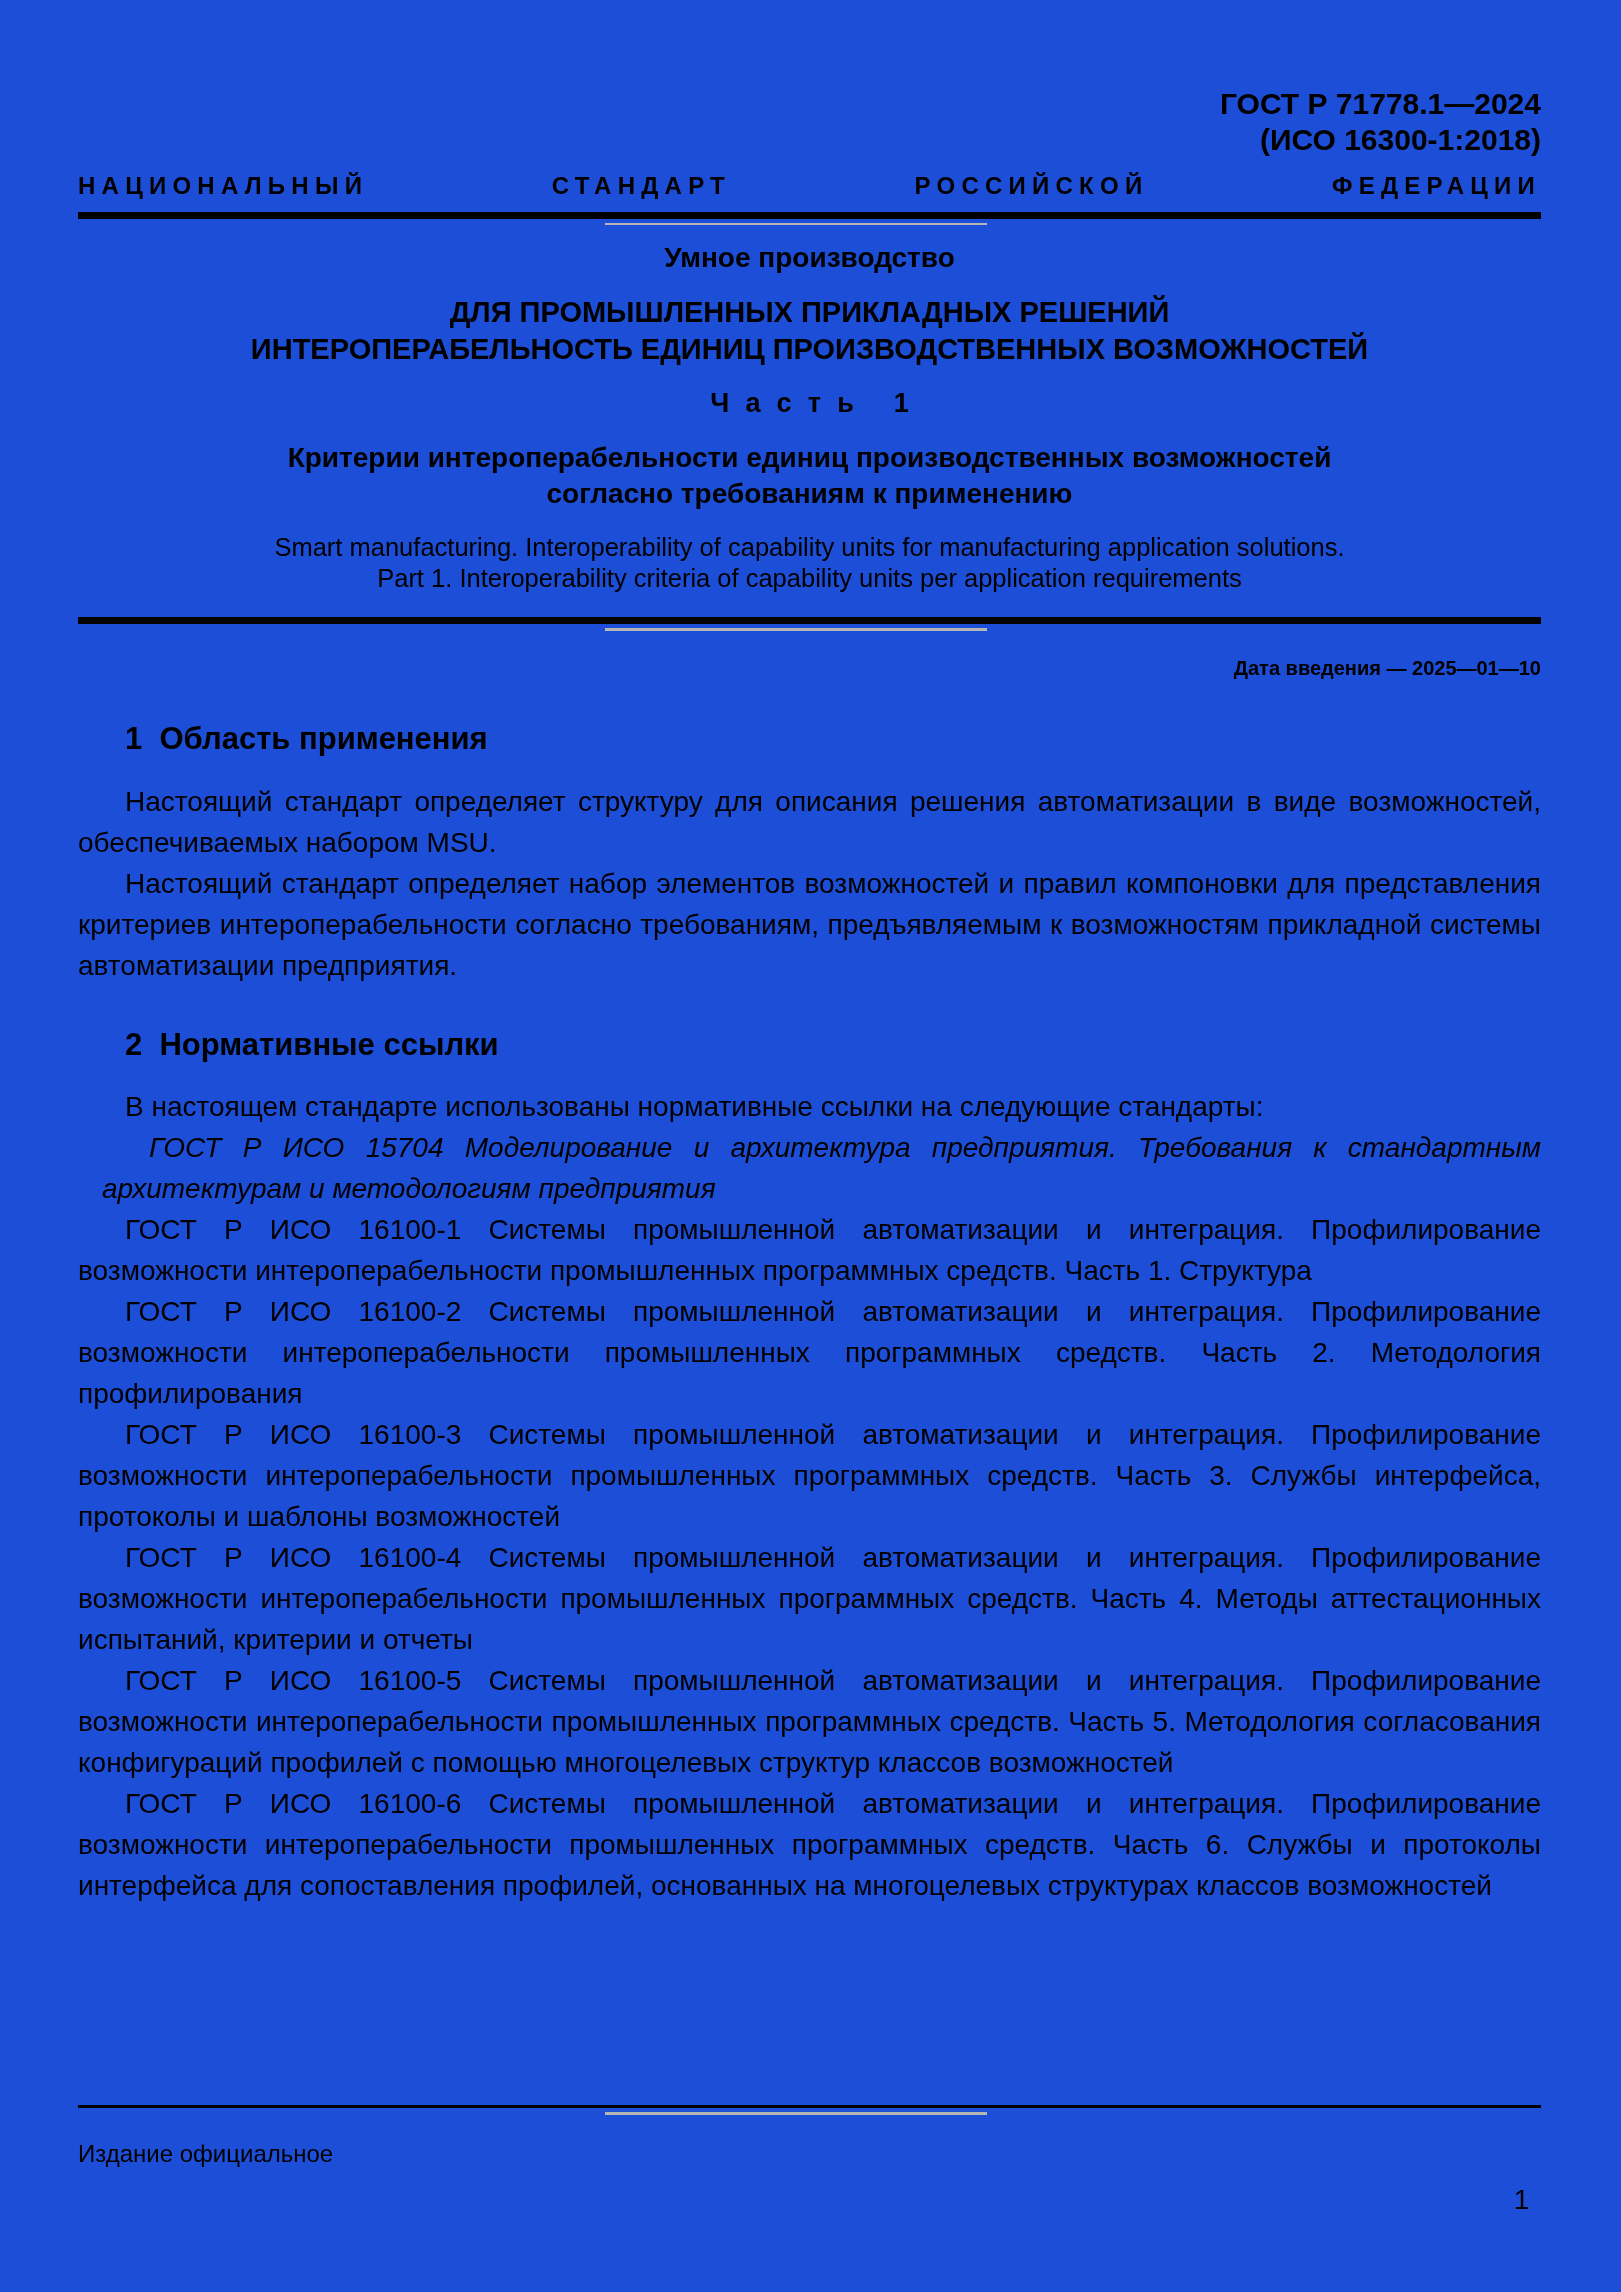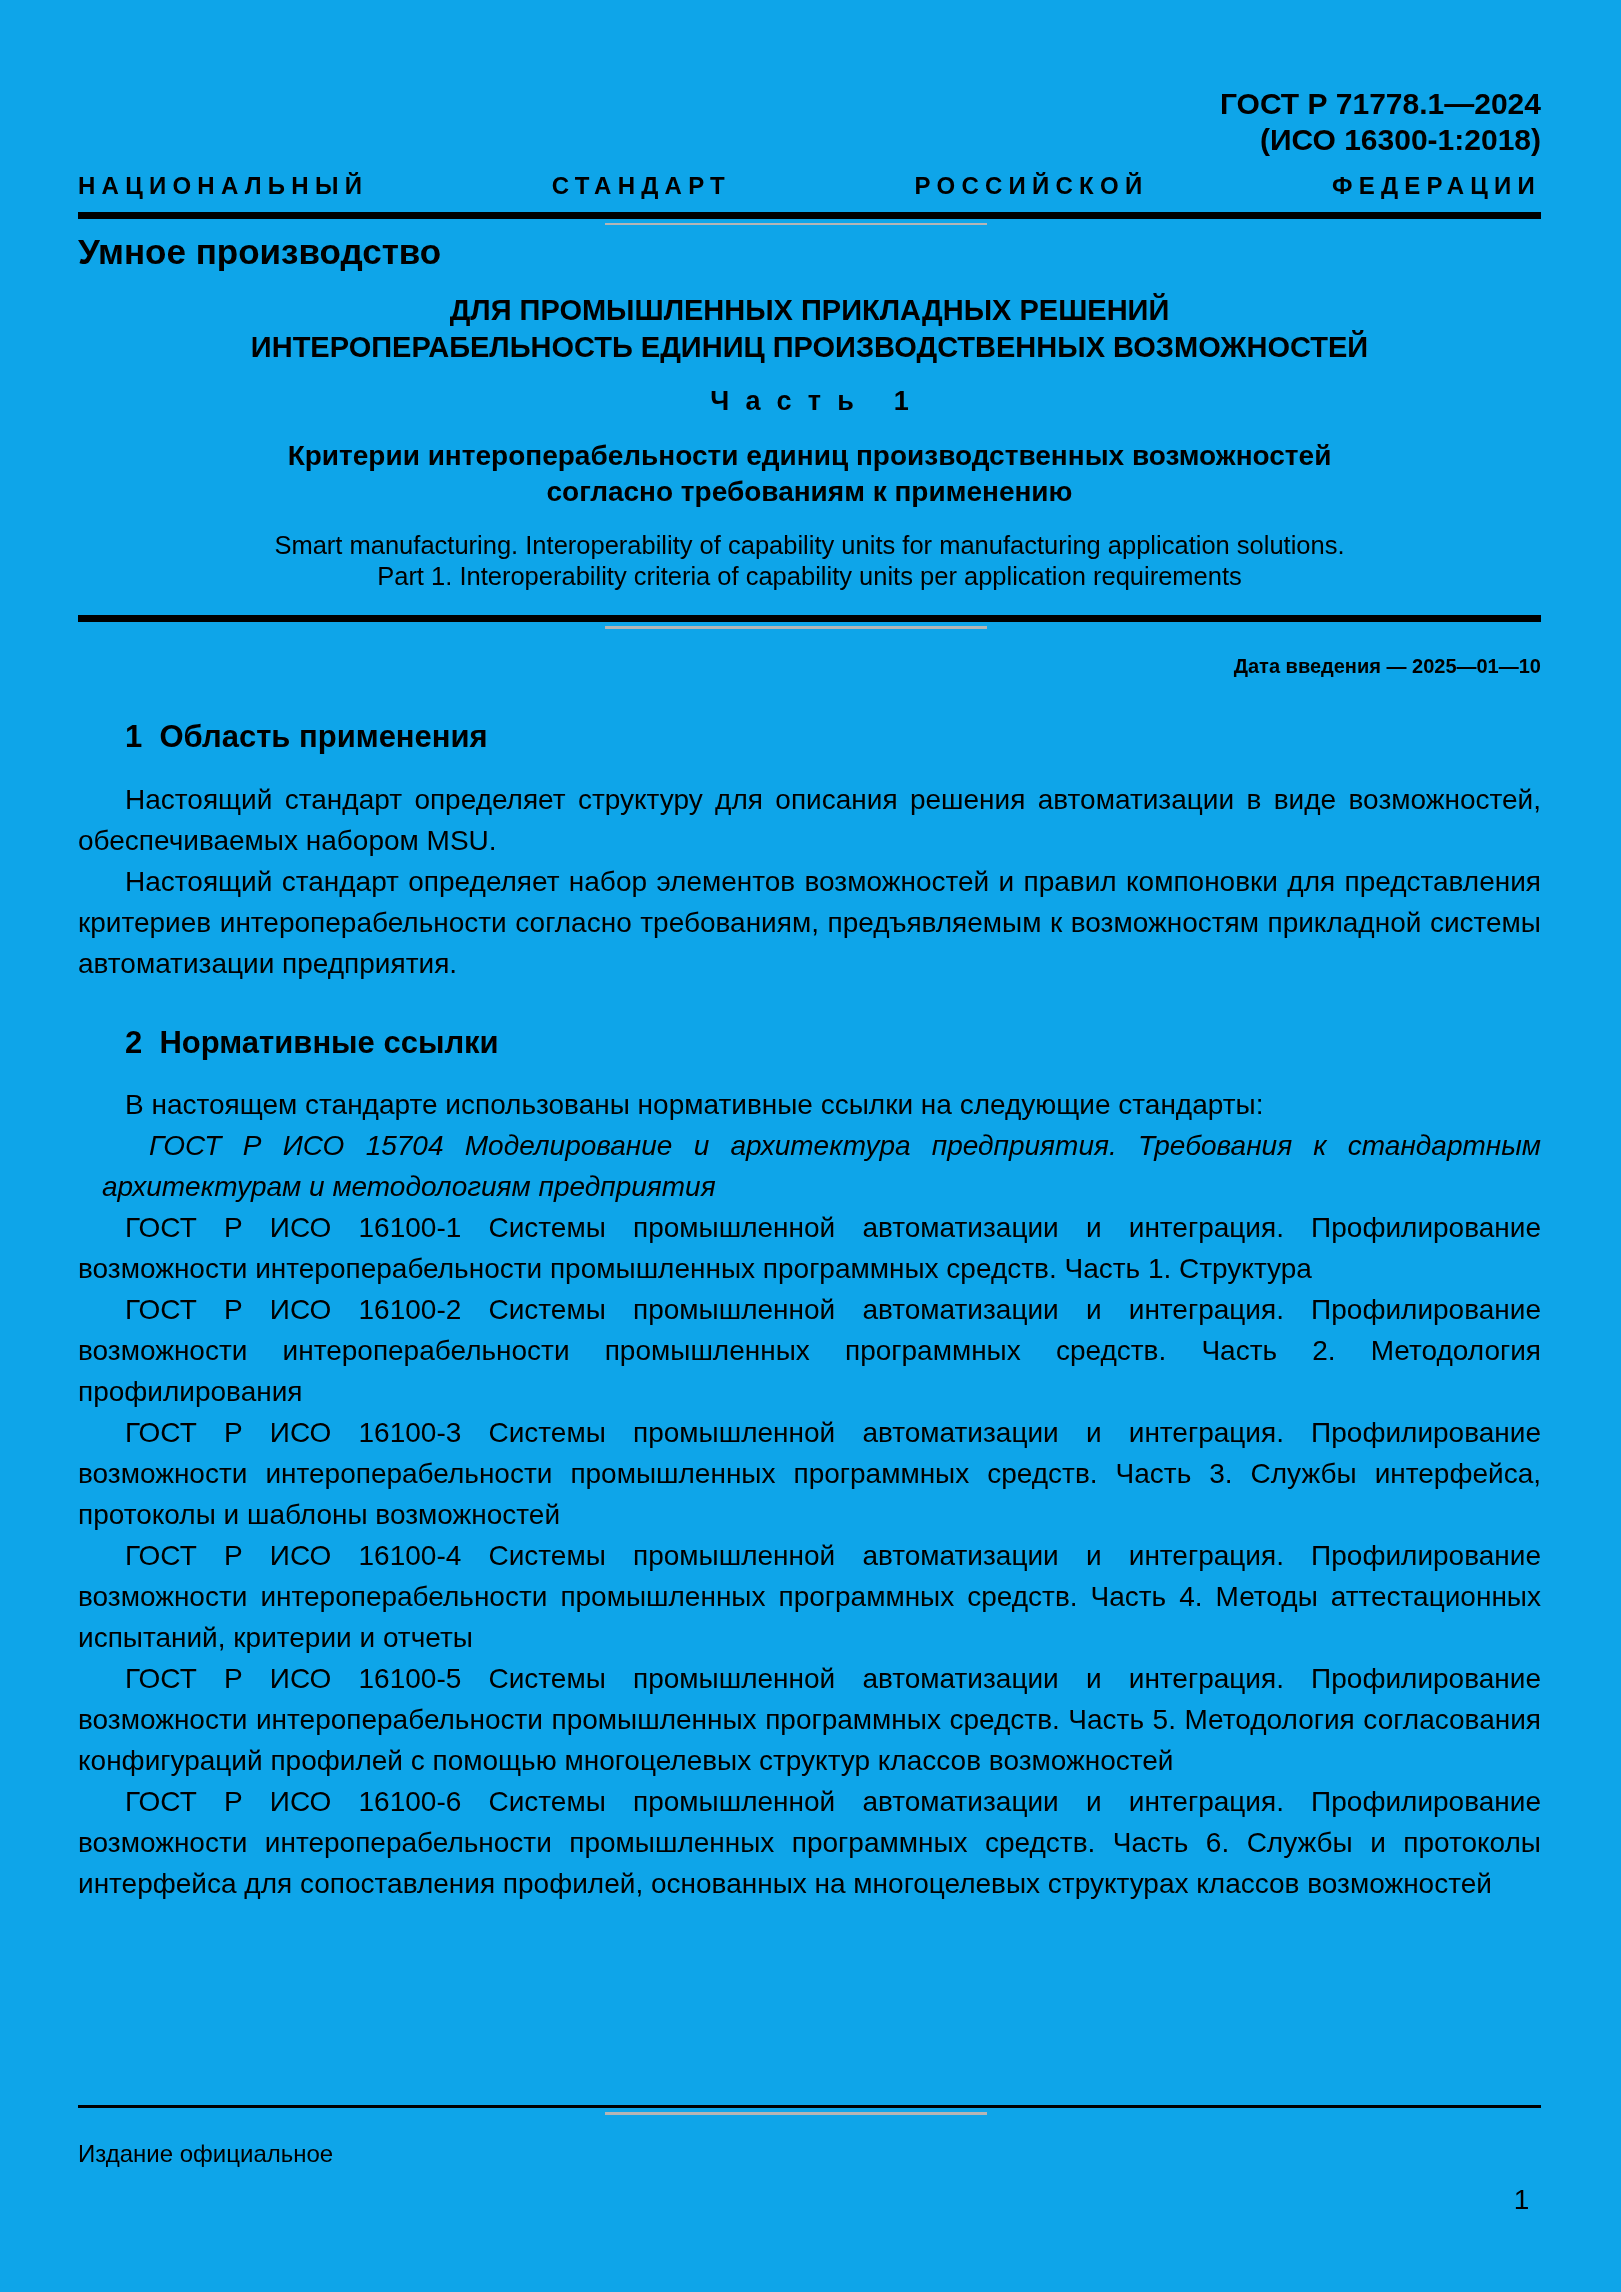--- a/index.html
+++ b/index.html
@@ -4,21 +4,21 @@
 <style>
   html, body {
     margin: 0;
     padding: 0;
     background: #ffffff;
   }
   .page {
     position: relative;
     width: 1621px;
     height: 2293px;
-    background: #0ea5e9;
+    background: #1d4ed8;
     box-sizing: border-box;
     padding: 86px 80px 0 78px;
     font-family: "Liberation Sans", sans-serif;
     color: #000;
     overflow: hidden;
   }
 
   
   .doc-ref {
     text-align: right;
@@ -44,24 +44,24 @@
   .rule.ghost {
     height: 2.9px;
     background: #b5b5b5;
     width: 382px;
     margin: 3.9px 0 0 527px;
   }
   .rule.r1 { margin-top: 11.8px; }
 
   
   .subject {
-    margin-top: 7px;
-    text-align: left;
+    margin-top: 17px;
+    text-align: center;
     font-weight: bold;
-    font-size: 35px;
+    font-size: 28px;
   }
   .main-title {
     margin-top: 19.6px;
     text-align: center;
     font-weight: bold;
     font-size: 29px;
     line-height: 37px;
   }
   .part {
     margin-top: 19.6px;

